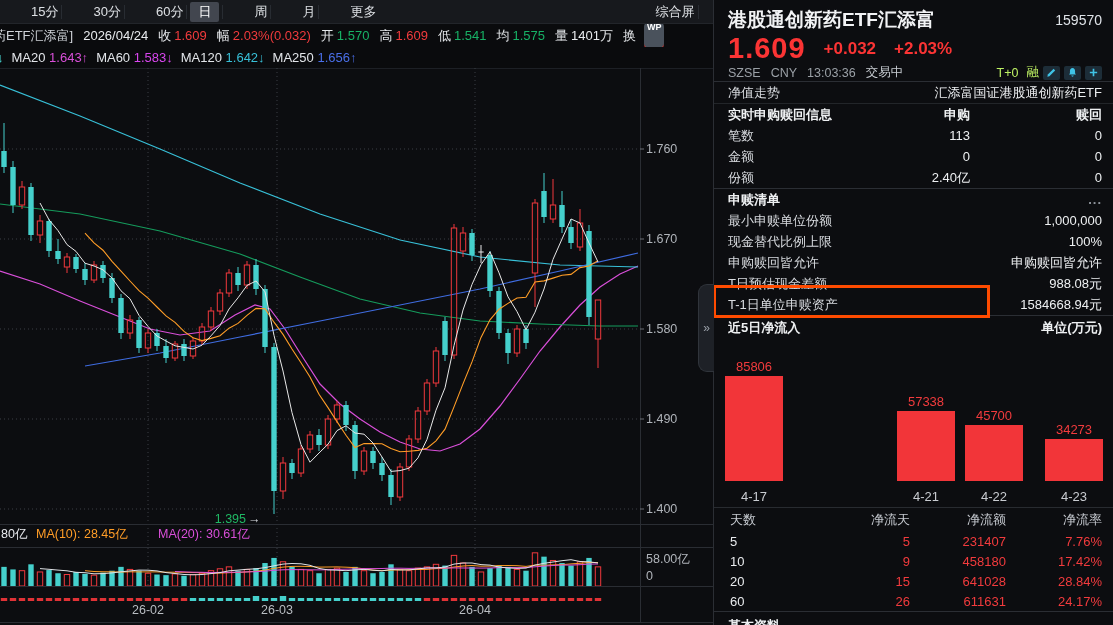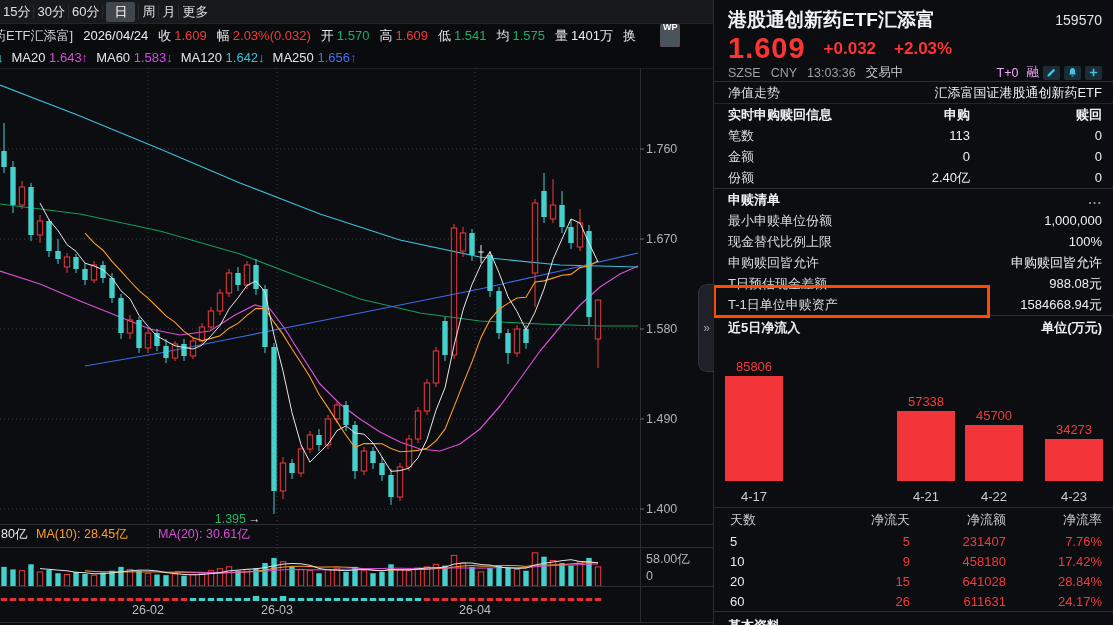--- a/index.html
+++ b/index.html
@@ -1,35 +1,35 @@
 <!DOCTYPE html>
 <html><head>
 <meta charset="utf-8">
 <style>
   html,body{margin:0;padding:0;background:#000;}
   #app{position:relative;width:1113px;height:625px;background:#0c0d10;overflow:hidden;
        font-family:"Liberation Sans","DejaVu Sans",sans-serif;color:#dfe2e6;font-size:13px;
        -webkit-font-smoothing:antialiased;}
   
   #row1{height:23px;background:#17191d;border-bottom:1px solid #22252a;display:flex;align-items:center;color:#dde0e4;}
-  .tb-item{padding:0 3px;white-space:nowrap;cursor:default;}
+  .tb-item{padding:0 3px;white-space:nowrap;cursor:default;margin-left:28px;}
   .tb-item.active{background:#42464f;border-radius:2px;padding:1px 8px;margin:0 3px;color:#fff;}
   .tb-sep{width:1px;height:14px;background:#282c32;}
   #row1-right{margin-left:auto;display:flex;align-items:center;}
   .tb-icon{padding:0 7px;display:flex;align-items:center;}
   .tb-chev{color:#c8ccd1;font-size:16px;padding:0 10px 2px 6px;}
   #row2{height:23px;display:flex;align-items:center;background:#0a0b0d;white-space:nowrap;overflow:hidden;}
   #row2 .sym{color:#cfd3d8;margin-left:-7px;}
   #row2 .date{color:#e8ebee;margin-left:10px;}
   .q-pair{margin-left:10px;}
   .q-lbl{color:#e4e7ea;}
   .q-val{margin-left:3px;}
   .c-red{color:#f23b3d;} .c-green{color:#17b266;} .c-white{color:#e8ebee;}
   .wp-badge{display:inline-block;background:#4a525c;color:#fff;font-size:9px;font-weight:bold;
-            padding:1px 3px 16px 3px;border-bottom:2px solid #d8332e;border-radius:6px;line-height:10px;margin-left:24px;}
+            padding:1px 3px 16px 3px;border-bottom:2px solid #d8332e;border-radius:6px;line-height:10px;margin-left:8px;}
   #row3{height:21px;display:flex;align-items:center;background:#0a0b0d;border-bottom:1px solid #1d2025;white-space:nowrap;}
   #row3 .ma-prefix{color:#45d0cc;margin-left:-3px;}
   .ma-item{margin-left:8px;}
   .ma-lbl{color:#e2e5e9;}
   #row3-right{margin-left:auto;display:flex;align-items:center;padding-right:4px;}
   .range-text{color:#e6e9ec;border-bottom:1px solid #cfd3d8;padding-bottom:1px;}
   .tri-down{color:#8f959d;font-size:9px;margin:0 5px 0 4px;}
   
   #chart-wrap{position:absolute;left:0;top:68px;width:713px;height:557px;}
   
@@ -41,21 +41,21 @@
   .p-name{font-size:19px;font-weight:bold;color:#f2f3f5;}
   .p-code{margin-left:auto;font-size:14px;color:#dfe3e8;}
   .p-price-row{height:31px;display:flex;align-items:center;padding:0 12px 0 14px;}
   .p-price{font-size:29px;font-weight:bold;color:#fb3434;letter-spacing:1px;}
   .p-chg{margin-left:18px;font-size:17px;font-weight:bold;color:#fb3434;}
   .p-chg:first-of-type{margin-left:auto;}
   .p-info-row{height:20px;display:flex;align-items:center;padding:0 12px 0 14px;
               font-size:12.5px;color:#9aa0a6;border-bottom:1px solid #2b2e34;}
   .p-info-row .sp{margin-right:10px;}
   .p-info-row .status{color:#c8cdd2;}
-  .p-info-right{margin-left:auto;display:flex;align-items:center;color:#f0abfc;text-align:center;}
+  .p-info-right{margin-left:auto;display:flex;align-items:center;color:#bef264;text-align:center;}
   .mini-btn{width:17px;height:14px;background:#1d2d38;border-radius:2px;display:flex;
             align-items:center;justify-content:center;margin-left:4px;}
   .p-row{height:21px;display:flex;align-items:center;padding:0 12px 0 14px;flex:0 0 auto;color:#d9dce0;}
   .p-row.hdr{font-weight:bold;color:#eef0f2;}
   .p-row .val{margin-left:auto;color:#eef0f2;}
   .p-row .col2{flex:1;text-align:right;color:#eef0f2;}
   .p-row .col3{flex:0 0 132px;text-align:right;color:#eef0f2;}
   .p-row .more{margin-left:auto;color:#8f959d;letter-spacing:1px;}
   .div-b{border-bottom:1px solid #222529;}
   .div-t{border-top:1px solid #2b2e34;}

